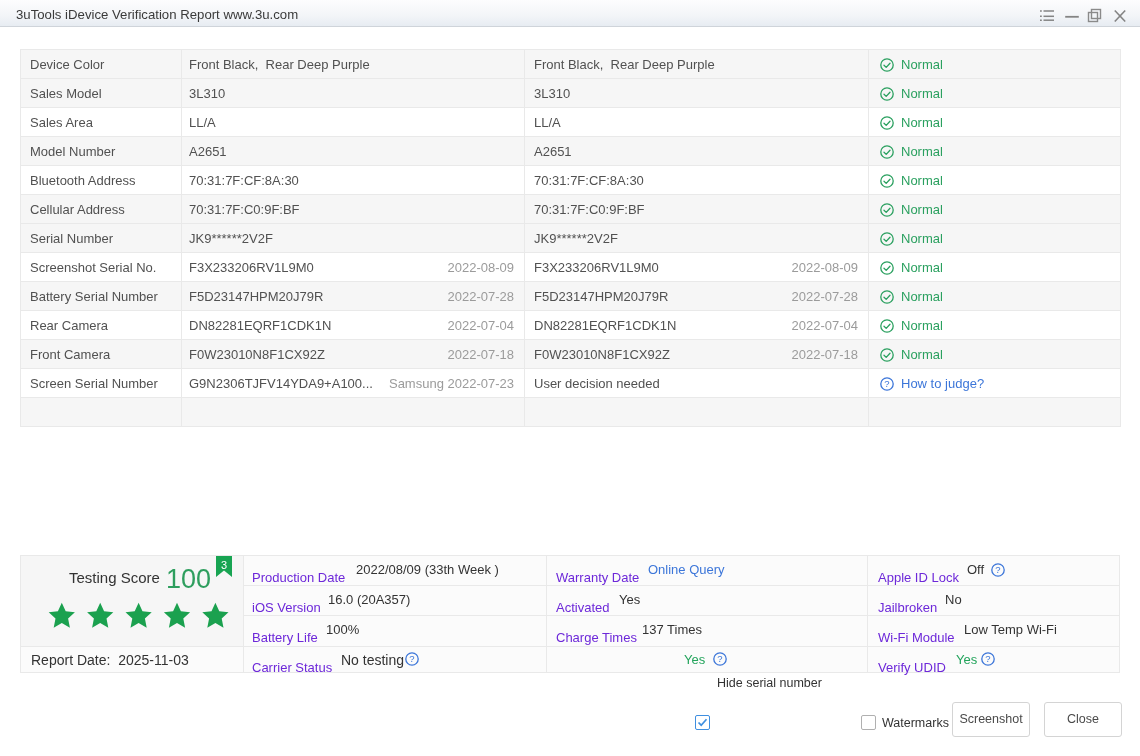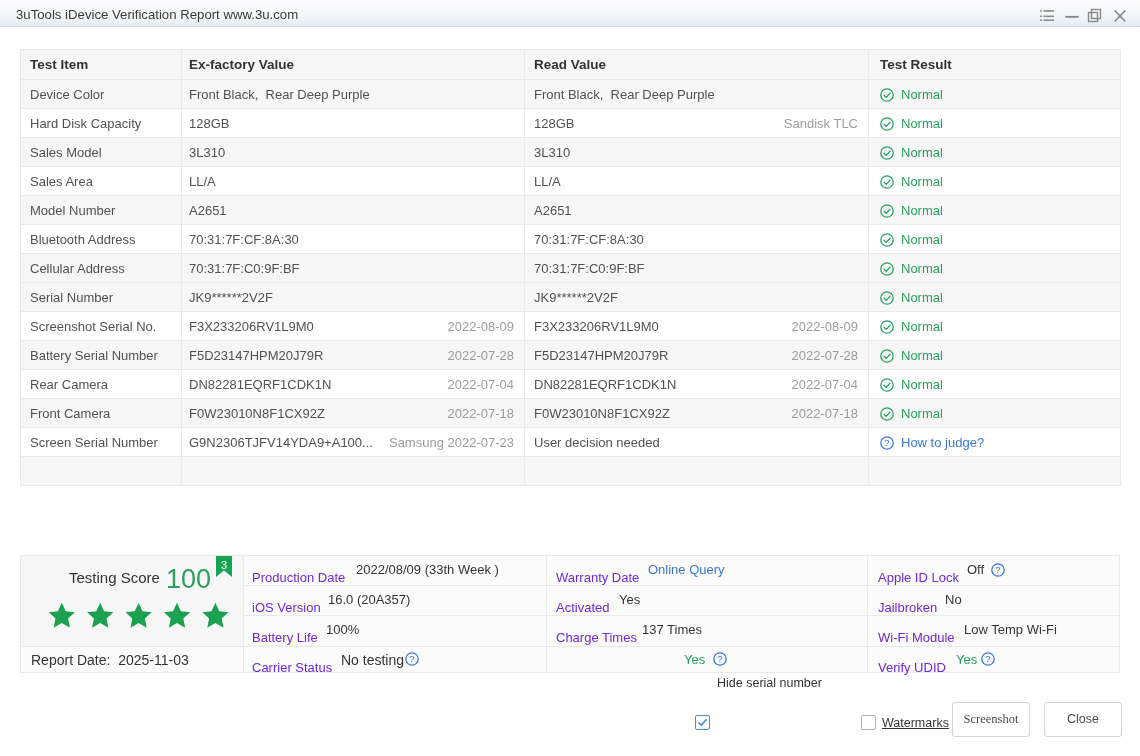--- a/index.html
+++ b/index.html
@@ -78,38 +78,24 @@
   </div>
 
   <table id="tbl">
     <colgroup>
         <col style="width:161px">
         <col style="width:343px">
         <col style="width:344px">
         <col style="width:252px">
       </colgroup>
     <tbody>
-        <tr>
-          <th>Test Item</th>
-          <th>Ex-factory Value</th>
-          <th>Read Value</th>
-          <th>Test Result</th>
-        </tr>
     <tr class="g">
           <td>Device Color</td>
           <td>Front Black,&nbsp; Rear Deep Purple</td>
           <td>Front Black,&nbsp; Rear Deep Purple</td>
-          <td class="res"><svg class="resicon" width="14" height="14" viewBox="0 0 14 14">
-              <use href="#chk"></use>
-            </svg>Normal</td>
-        </tr>
-    <tr>
-          <td>Hard Disk Capacity</td>
-          <td>128GB</td>
-          <td class="v">128GB<span class="dt">Sandisk TLC</span></td>
           <td class="res"><svg class="resicon" width="14" height="14" viewBox="0 0 14 14">
               <use href="#chk"></use>
             </svg>Normal</td>
         </tr>
     <tr class="g">
           <td>Sales Model</td>
           <td>3L310</td>
           <td>3L310</td>
           <td class="res"><svg class="resicon" width="14" height="14" viewBox="0 0 14 14">
               <use href="#chk"></use>
@@ -286,17 +272,17 @@
       </svg>
   </div>
 
   <div class="cbox" style="left:695px; top:714.5px; border-color:#3f8fe0;">
       <svg width="13" height="13" viewBox="0 0 13 13" style="position:absolute;left:0;top:0">
         <path d="M2.5 6.5 L5.2 9.2 L10.5 3.2" fill="none" stroke="#3f8fe0" stroke-width="1.7"></path>
       </svg>
     </div>
   <div style="position:absolute; left:717px; top:676px; font-size:12.5px; color:#333;">Hide serial number</div>
   <div class="cbox" style="left:861px; top:714.5px;"></div>
-  <div style="position:absolute; left:882px; top:716px; font-size:12.5px; color:#333;text-decoration:underline;">Watermarks</div>
-  <div class="btn" style="left:952px; top:702px;font-family:Liberation Serif, serif;">Screenshot</div>
+  <div style="position:absolute; left:882px; top:716px; font-size:12.5px; color:#333;">Watermarks</div>
+  <div class="btn" style="left:952px; top:702px;">Screenshot</div>
   <div class="btn" style="left:1044px; top:702px;">Close</div>
 
 </div>
 
 </body></html>

